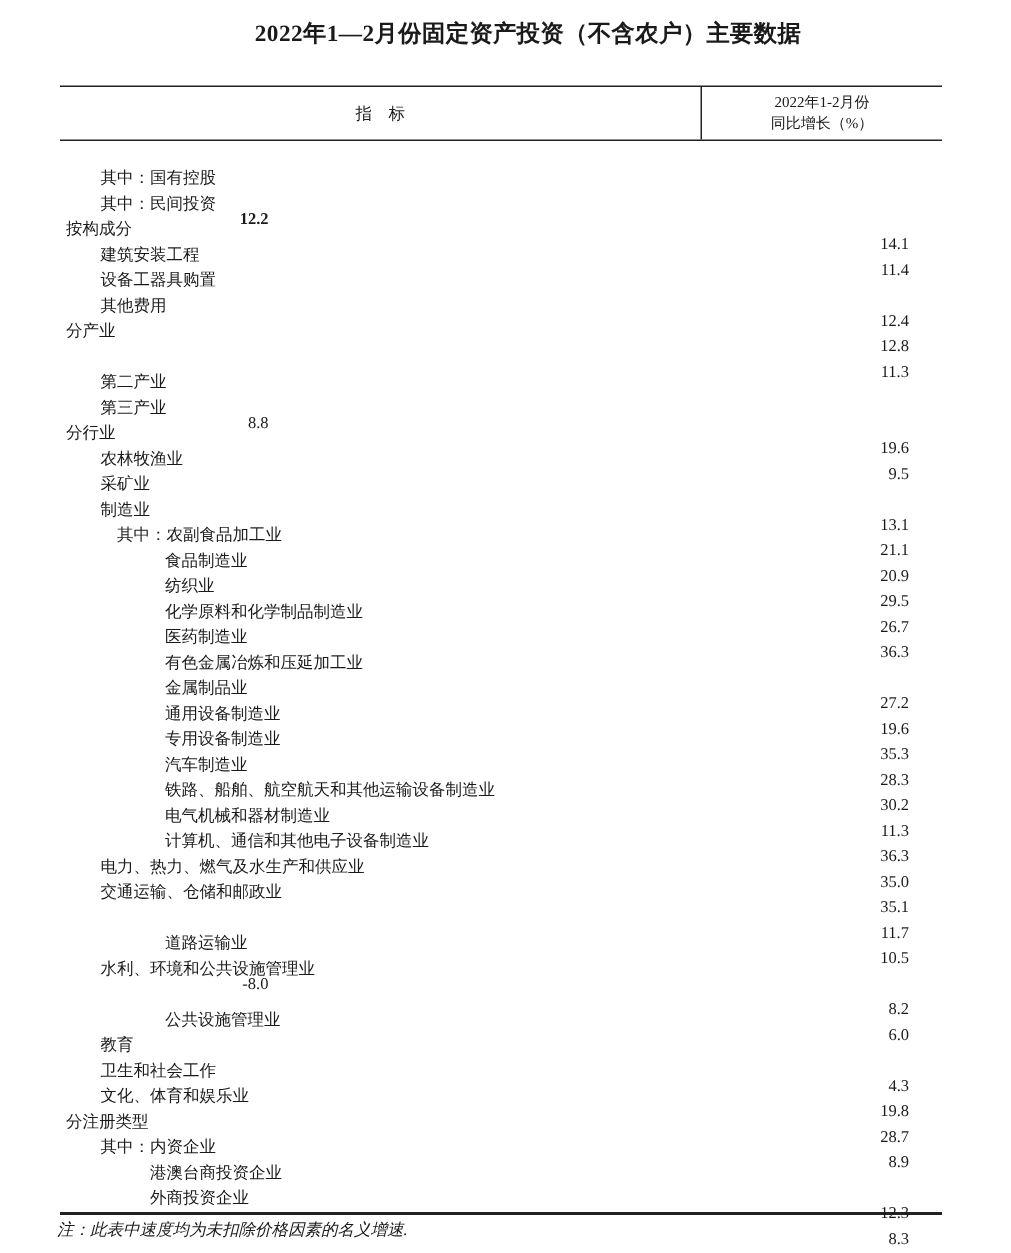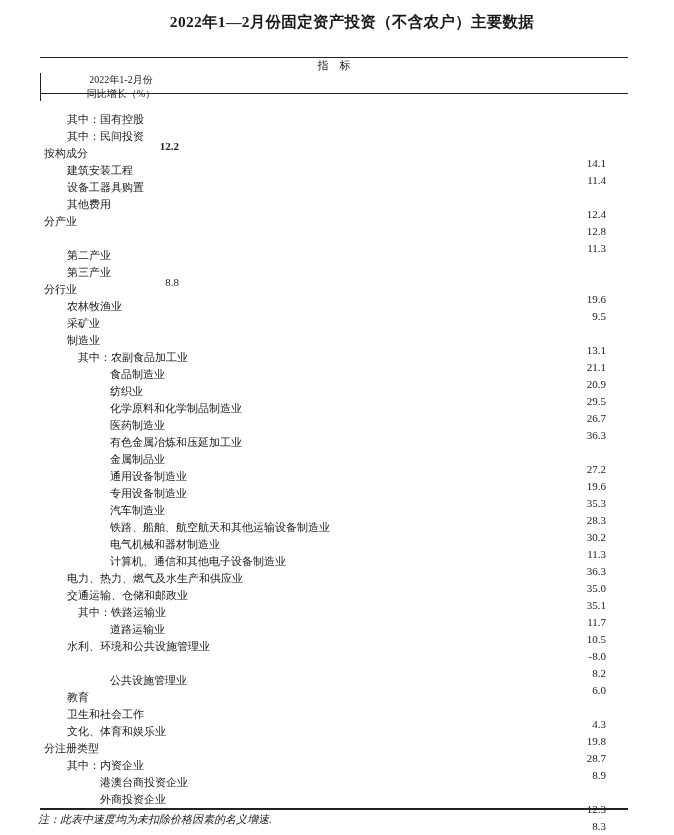--- a/index.html
+++ b/index.html
@@ -32,21 +32,20 @@
     top: 57px;
     width: 588px;
     border-top: 1.5px solid #222;
     border-bottom: 2px solid #222;
   }
   .header-row {
     display: flex;
     height: 36px;
     border-bottom: 1.5px solid #222;
     box-sizing: border-box;
-    flex-direction: column;
   }
   .header-indicator {
     flex: 1;
     display: flex;
     align-items: center;
     justify-content: center;
     font-size: 11px;
   }
   .header-value {
     width: 161px;
@@ -219,21 +218,20 @@
       </div>
       <div class="row">
         <div class="label ind1">电力、热力、燃气及水生产和供应业</div>
         <div class="value">11.7</div>
       </div>
       <div class="row">
         <div class="label ind1">交通运输、仓储和邮政业</div>
         <div class="value">10.5</div>
       </div>
       <div class="row">
-        <div class="label ind2">其中：铁路运输业</div>
         <div class="value">-8.0</div>
       </div>
       <div class="row">
         <div class="label ind4">道路运输业</div>
         <div class="value">8.2</div>
       </div>
       <div class="row">
         <div class="label ind1">水利、环境和公共设施管理业</div>
         <div class="value">6.0</div>
       </div>

